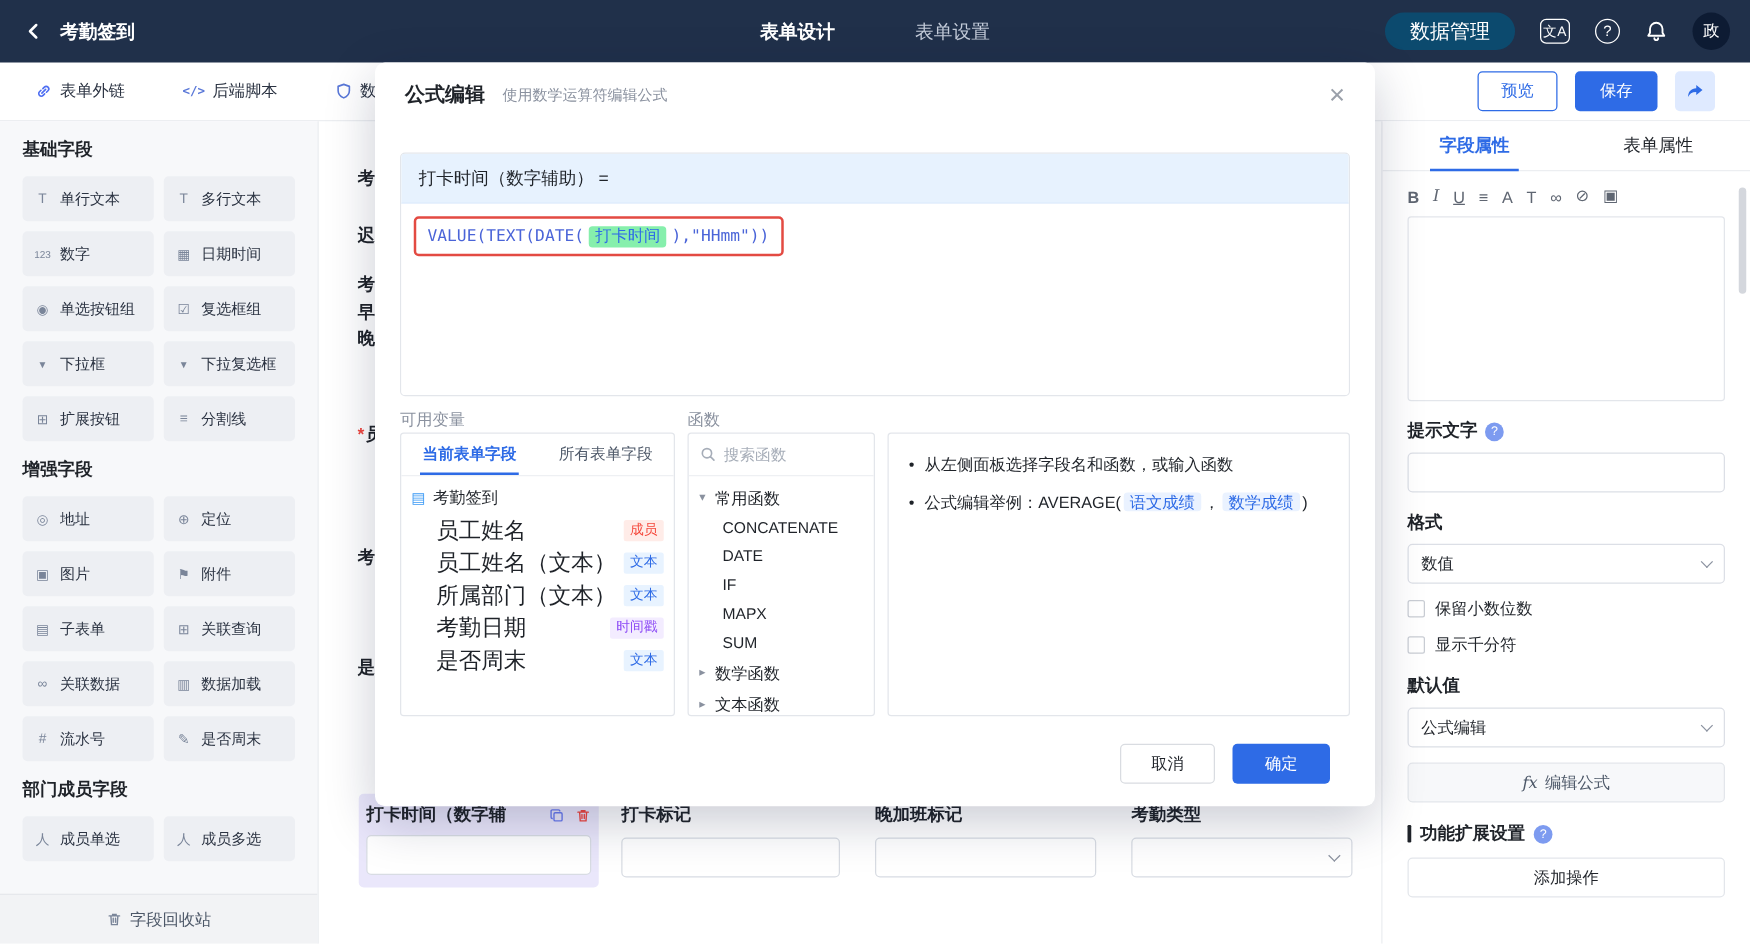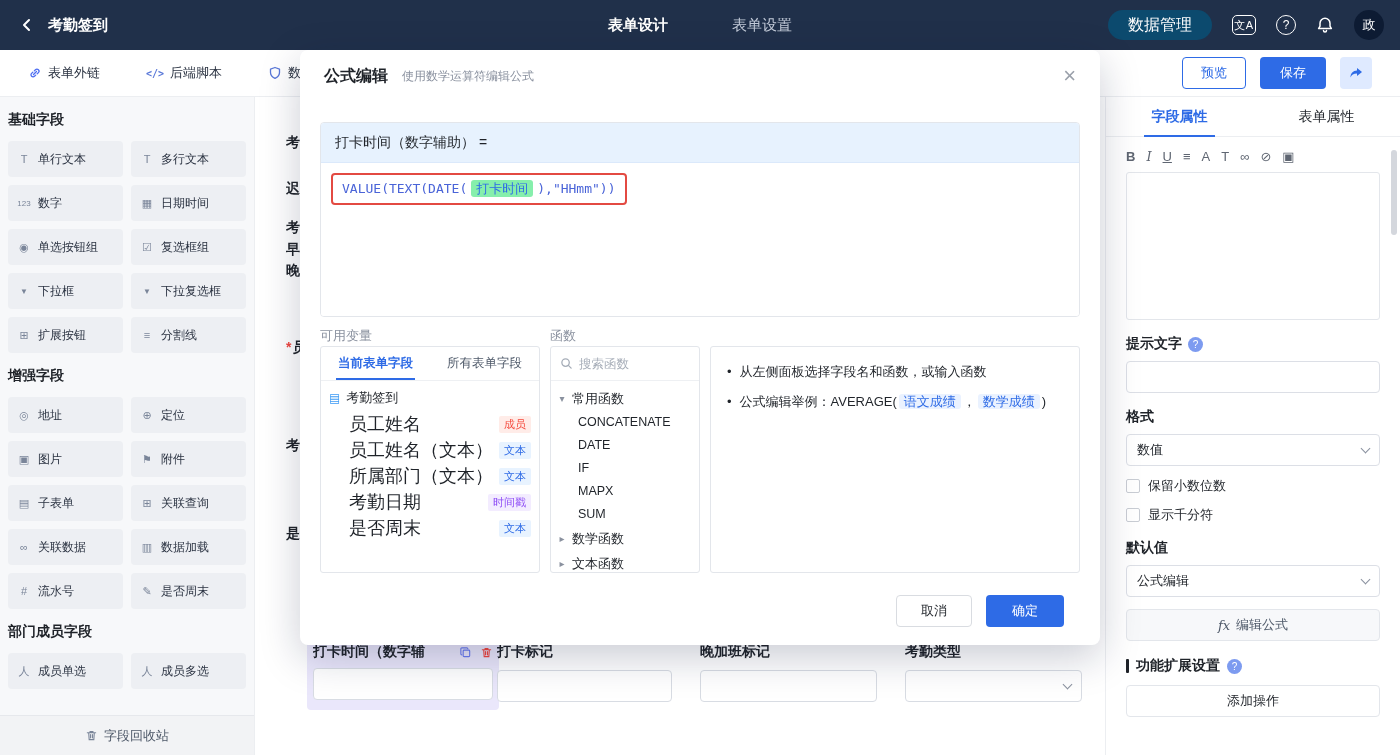--- a/index.html
+++ b/index.html
@@ -26,39 +26,39 @@
   
   .toolbar{position:absolute;top:50px;left:0;width:1400px;height:47px;background:#fff;border-bottom:1px solid #eceef1;display:flex;align-items:center;padding:11px 28px;z-index:5}
   .tool-item{display:flex;align-items:center;gap:6px;margin-right:46px;color:#2b3342;font-size:13px;cursor:pointer}
   .glyph-script{color:#5a78d8;font-size:10px;font-weight:700;font-family:"DejaVu Sans Mono",monospace}
   .toolbar-right{margin-left:auto;display:flex;align-items:center;gap:14px}
   .btn-preview{height:32px;padding:0 18px;border:1px solid #2e6be6;border-radius:4px;background:#fff;color:#2e6be6;font-size:13px}
   .btn-save{height:32px;padding:0 20px;border:none;border-radius:4px;background:#2e6be6;color:#fff;font-size:13px}
   .btn-share{width:32px;height:32px;border:none;border-radius:4px;background:#dfeaff;display:flex;align-items:center;justify-content:center}
 
   
-  .sidebar{position:absolute;top:97px;left:0;width:255px;height:658px;background:#f7f8fa;border-right:1px solid #eceef1;padding:14px 8px 0;z-index:5;overflow:hidden}
+  .sidebar{position:absolute;top:97px;left:0;width:255px;height:658px;background:#f7f8fa;border-right:1px solid #eceef1;padding:14px 18px 0;z-index:5;overflow:hidden}
   .side-title{font-size:14px;font-weight:700;margin:8px 0 12px}
   .side-title:first-child{margin-top:0}
   .grid{display:grid;grid-template-columns:1fr 1fr;gap:8px;margin-bottom:14px}
   .field-item{height:36px;background:#edeff3;border-radius:4px;display:flex;align-items:center;padding:0 8px;gap:6px;font-size:12px;color:#2b3342;cursor:grab;white-space:nowrap;overflow:hidden}
   .fi-icon{color:#7a8599;font-size:11px;min-width:16px;text-align:center;flex:none}
   .recycle{position:absolute;bottom:0;left:0;width:100%;height:40px;border-top:1px solid #e6e8ec;background:#f2f3f5;display:flex;align-items:center;justify-content:center;gap:6px;color:#4e5969;font-size:13px;cursor:pointer}
 
   
   .canvas{position:absolute;top:97px;left:255px;width:850px;height:658px;background:#fff;z-index:1}
   .frag{position:absolute;left:31px;width:14px;overflow:hidden;white-space:nowrap;font-size:14px;font-weight:600;color:#1f2329}
   .f0{top:37px}.f1{top:83px}.f2{top:122px}.f3{top:144px}.f4{top:165px}.f5{top:242px}.f6{top:340px}.f7{top:428px}
   .star{color:#f0453e;margin-right:1px}
   .cv-field{position:absolute;top:546px}
   .cv-label{font-size:14px;font-weight:600;white-space:nowrap;overflow:hidden}
   .cv-input{height:32px;border:1px solid #d8dce3;border-radius:4px;background:#fff;margin-top:9px}
   .cv-select{display:flex;align-items:center;justify-content:flex-end;padding:0 10px}
   .chev{width:7px;height:7px;border-right:1.5px solid #8a919f;border-bottom:1.5px solid #8a919f;transform:rotate(45deg);margin-top:-3px}
-  .cv-selected{position:absolute;left:52px;top:538px;width:192px;background:#eae7fb;border-radius:4px;padding:8px 6px 10px}
+  .cv-selected{position:absolute;left:32px;top:538px;width:192px;background:#eae7fb;border-radius:4px;padding:8px 6px 10px}
   .cv-selected .cv-row{display:flex;align-items:center;gap:8px}
   .cv-selected .cv-label{flex:1}
   .cv-selected .cv-input{margin-top:7px}
   .mini-icon{display:flex;flex:none;cursor:pointer}
 
   
   .props{position:absolute;top:97px;left:1105px;width:295px;height:658px;background:#fff;border-left:1px solid #eceef1;z-index:5}
   .ptabs{display:flex;height:40px;border-bottom:1px solid #eceef1}
   .ptab{flex:1;display:flex;align-items:center;justify-content:center;font-size:14px;color:#1f2329;cursor:pointer;position:relative}
   .ptab.active{color:#2e6be6;font-weight:600}

